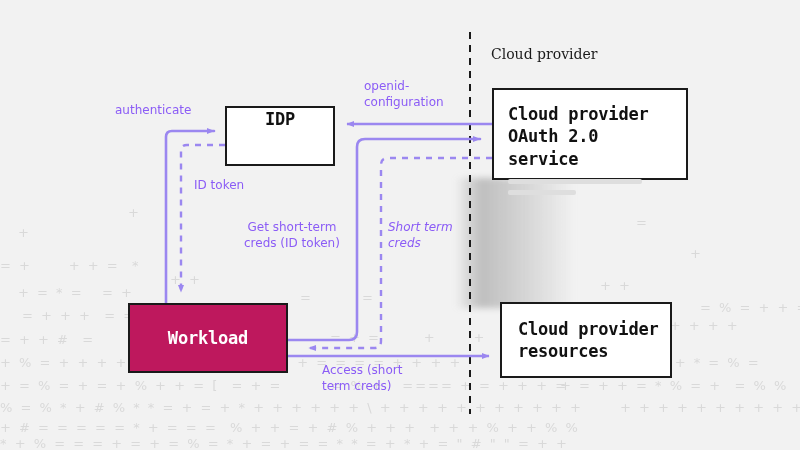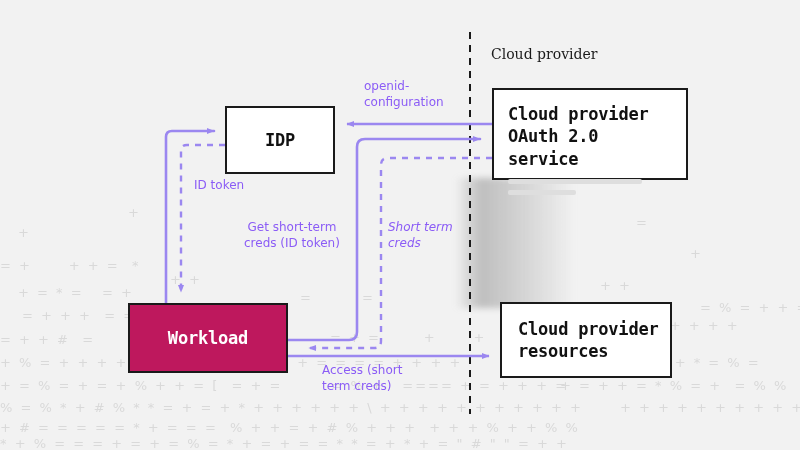--- a/index.html
+++ b/index.html
@@ -71,23 +71,22 @@
     font-family: "DejaVu Sans Mono", monospace;
     font-weight: bold;
     font-size: 17px;
     line-height: 1.32;
     color: #111111;
     letter-spacing: -0.2px;
   }
 
   #node-idp {
     left: 225px; top: 106px;
-    width: 110px; height: 68px;
+    width: 110px; height: 60px;
     display: flex;
-    align-items: center;
     justify-content: center;
   }
 
   #node-oauth {
     left: 492px; top: 88px;
     width: 196px; height: 92px;
     padding: 13px 14px 0 14px;
   }
   .ghost-line {
     height: 5px;
@@ -208,20 +207,21 @@
     <div class="node-title">Workload</div>
   </div>
 
   <div class="node" id="node-resources">
     <div class="node-title" style="white-space: pre-line;">Cloud provider
 resources</div>
   </div>
 
   <div id="label-cloud-provider">Cloud provider</div>
 
+  <div class="edge-label" id="label-authenticate">authenticate</div>
 
   <div class="edge-label" id="label-id-token">ID token</div>
 
   <div class="edge-label" id="label-openid">openid-
 configuration</div>
 
   <div class="edge-label" id="label-get-creds">Get short-term
 creds (ID token)</div>
 
   <div class="edge-label" id="label-short-creds">Short term

